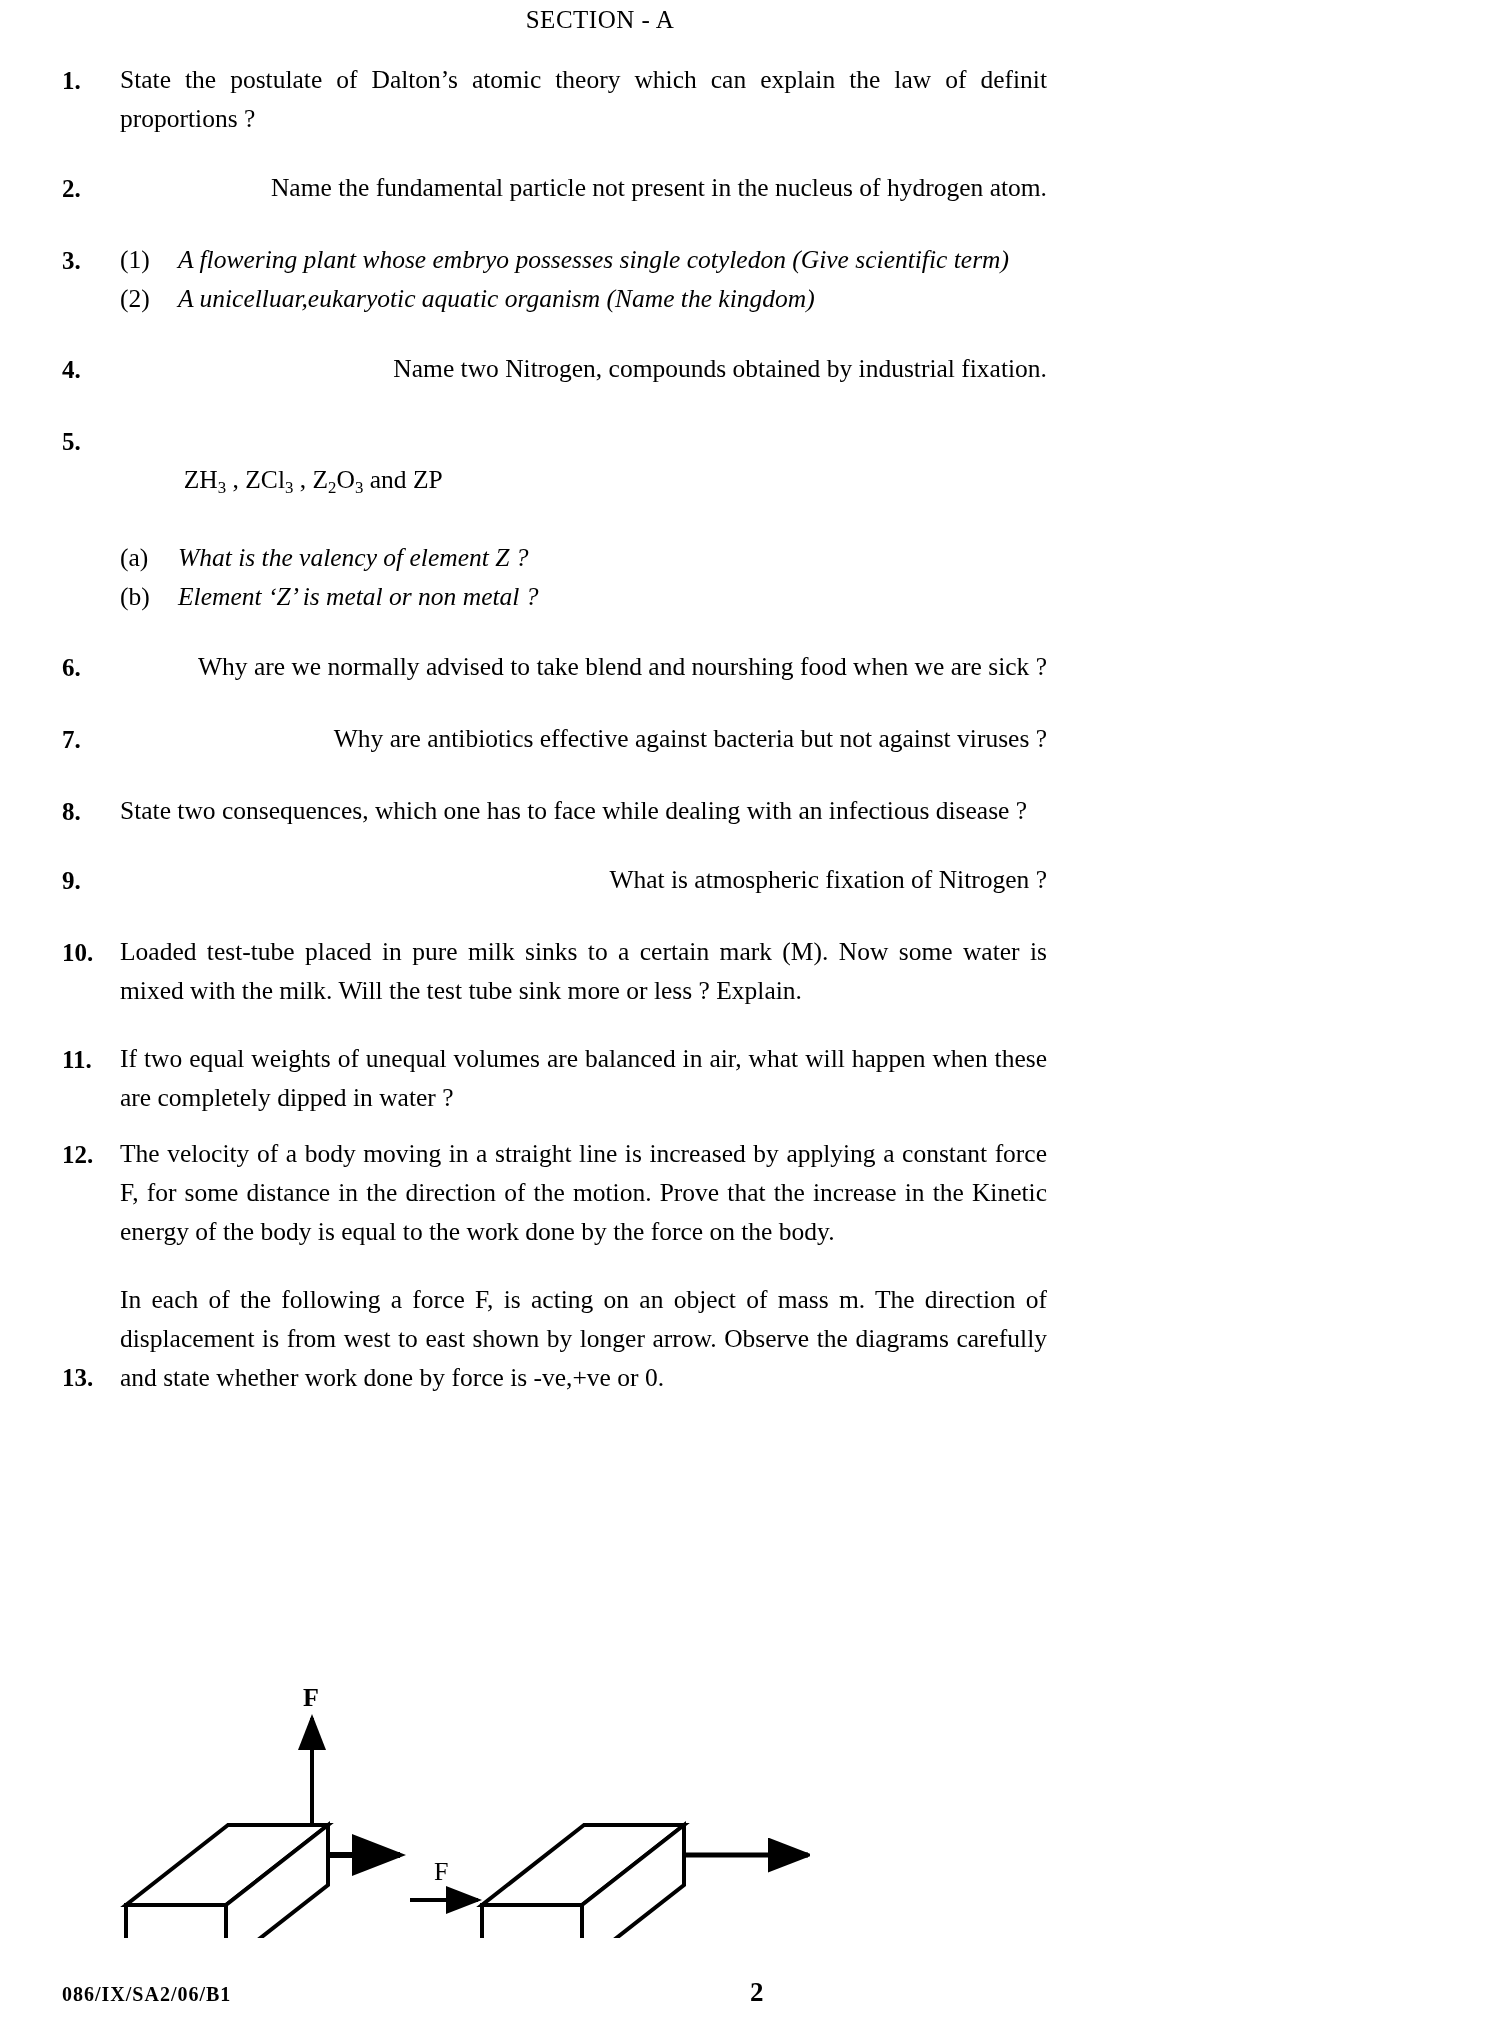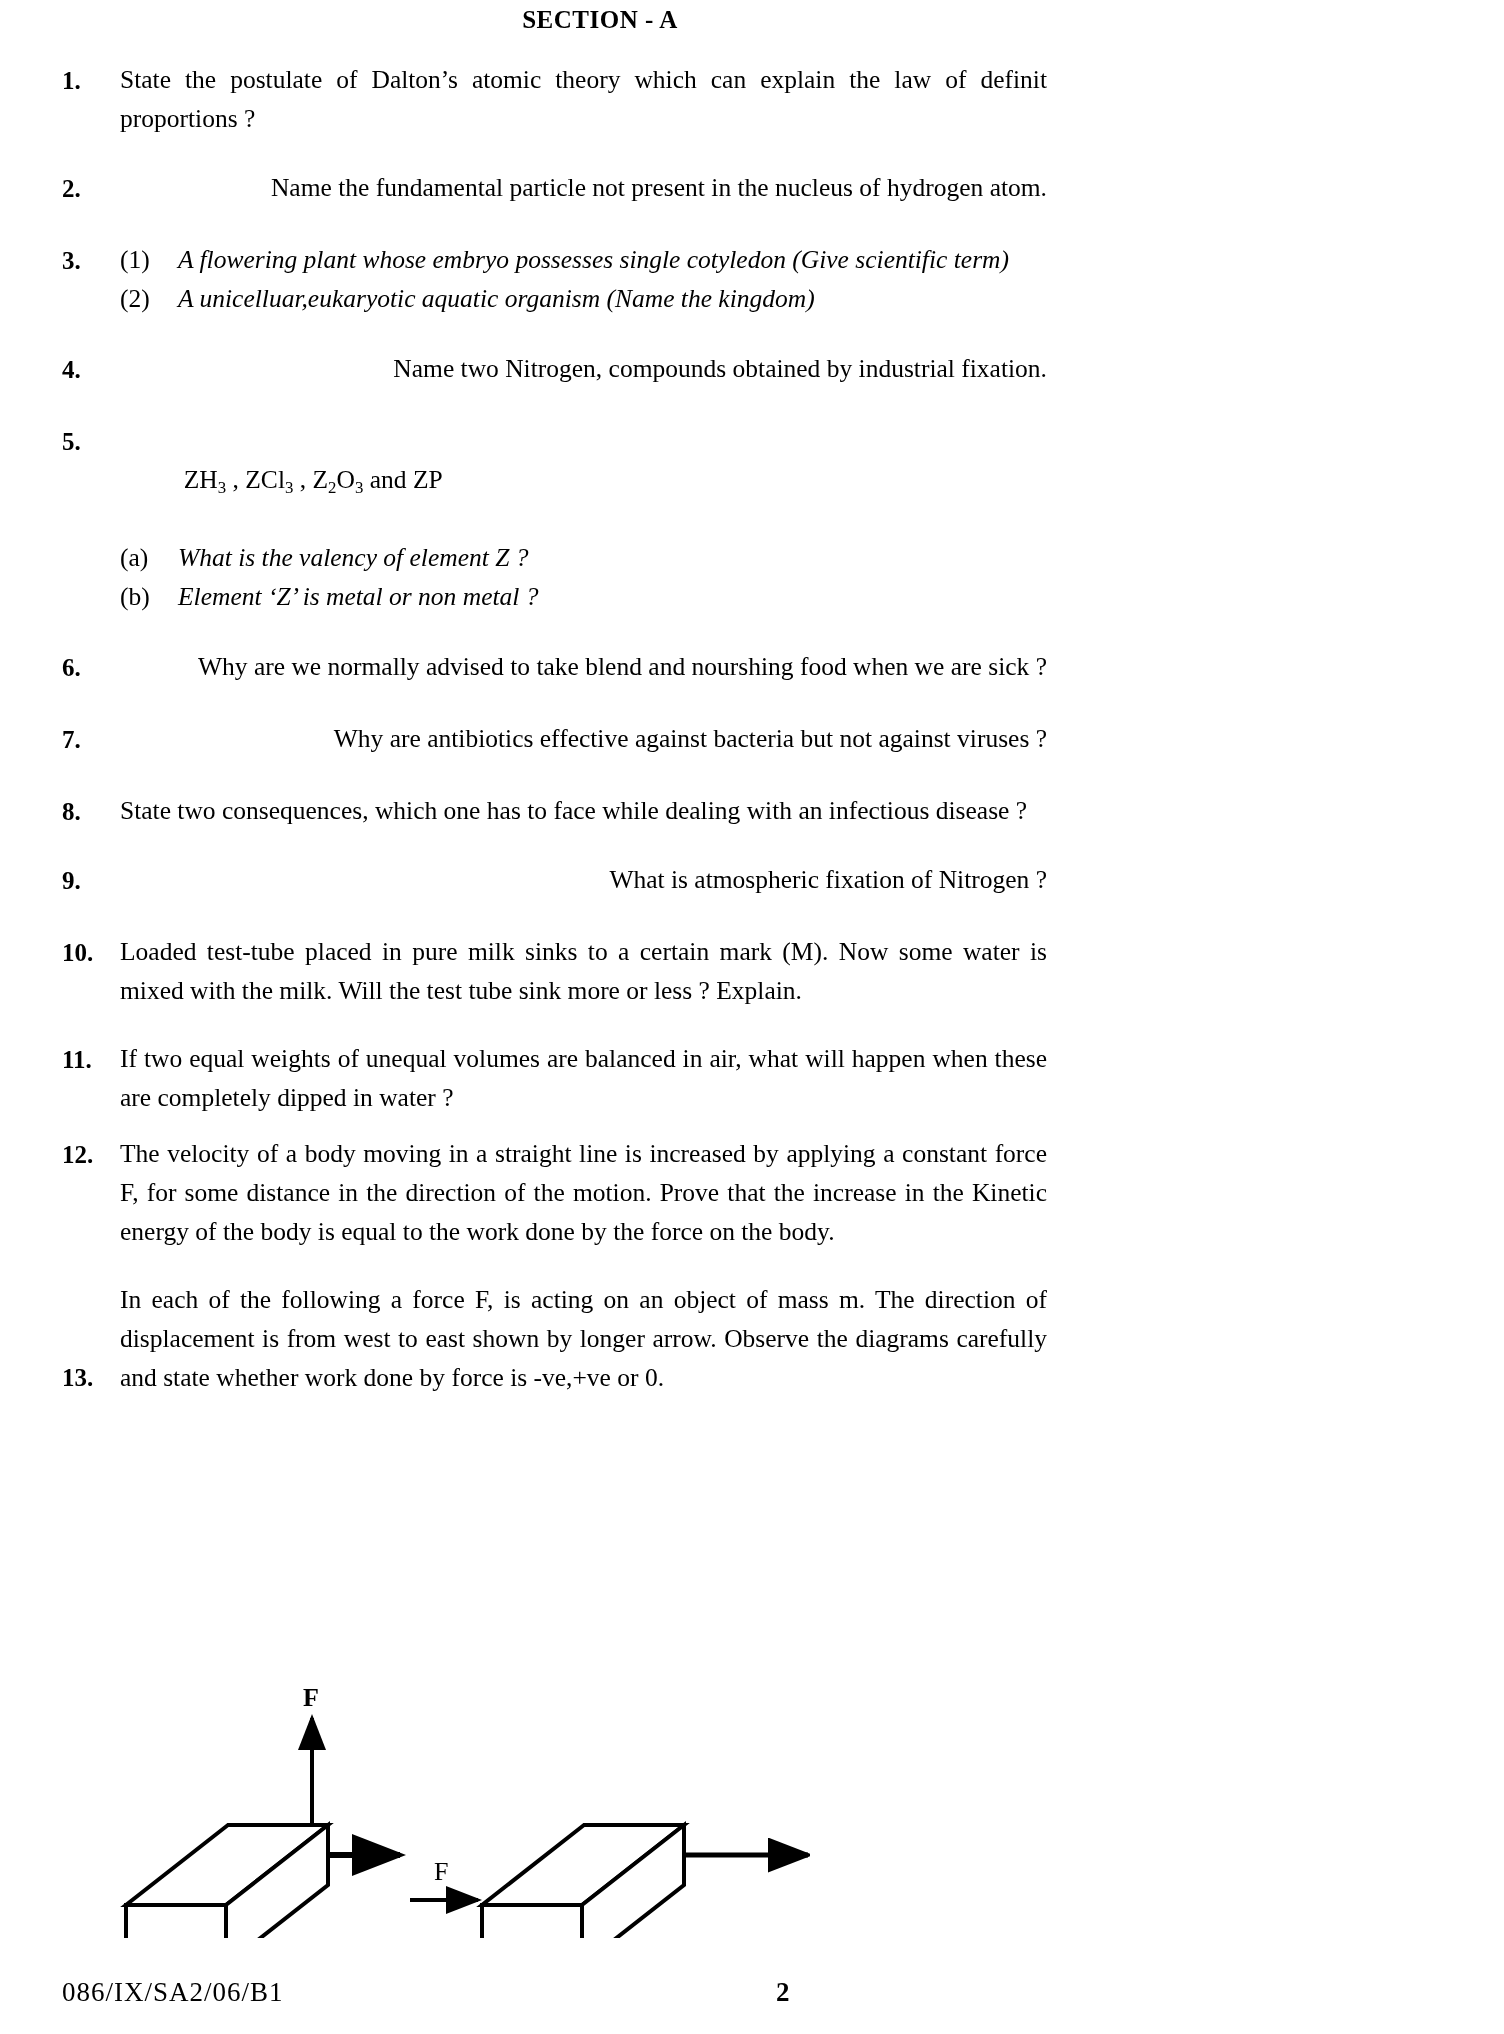--- a/index.html
+++ b/index.html
@@ -18,21 +18,21 @@
     box-sizing: border-box;
   }
 
   
   .section-heading {
     position: absolute;
     top: 6px;
     left: 0;
     width: 1200px;
     text-align: center;
-    font-weight: bold;
+    font-weight: normal;
     font-size: 25px;
     letter-spacing: 0.5px;
   }
 
   
   .qlist {
     position: absolute;
     top: 60px;
     left: 62px;
     width: 985px;
@@ -101,22 +101,22 @@
   
   .footer {
     position: absolute;
     left: 62px;
     bottom: 26px;
     width: 1380px;
     display: flex;
     align-items: baseline;
   }
   .footer-code {
-    font-weight: normal;
-    font-size: 27px;
+    font-weight: bold;
+    font-size: 20px;
     letter-spacing: 1px;
     flex: 0 0 auto;
   }
   .footer-page {
     font-weight: bold;
     font-size: 27px;
     flex: 1 1 auto;
     text-align: center;
     margin-left: -160px;
   }

